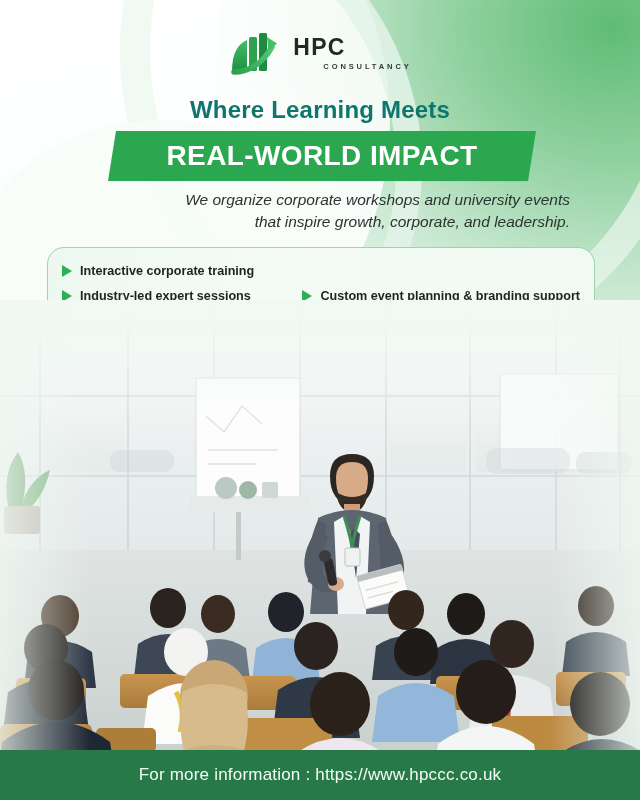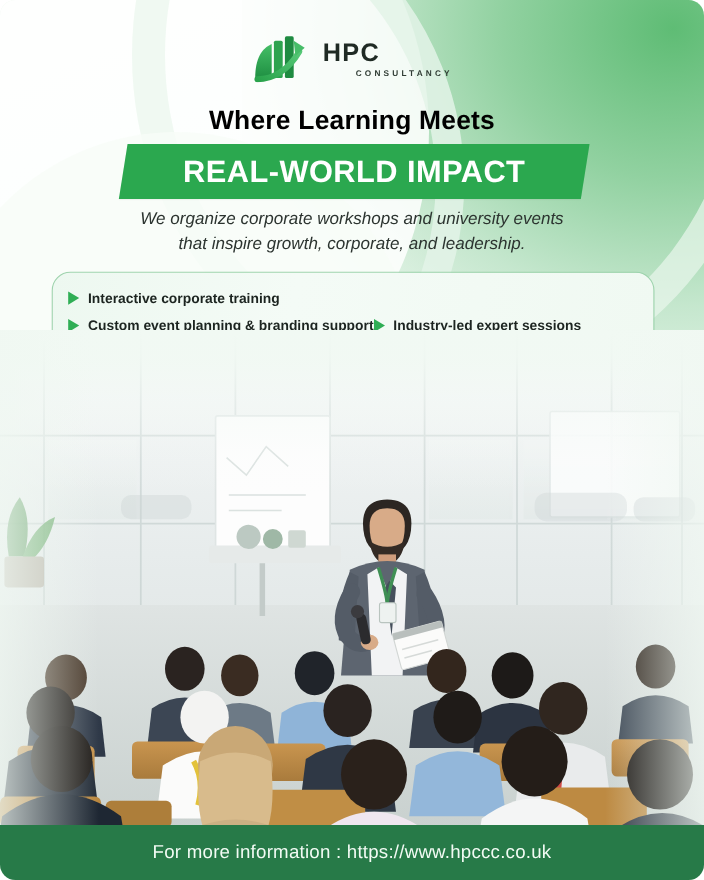--- a/index.html
+++ b/index.html
@@ -5,21 +5,20 @@
   html,body{margin:0;padding:0;}
   body{
     width:640px;height:800px;
     font-family:"Liberation Sans",sans-serif;
     background:#ffffff;
     overflow:hidden;
   }
   .poster{
     position:relative;width:640px;height:800px;overflow:hidden;
     background:#f2faf3;
-    border-radius:14px;
   }
 
   
   .bg-base{position:absolute;inset:0;background:linear-gradient(160deg,#f4fbf5 0%,#eef8f0 45%,#e9f6ec 100%);}
   .bg-grad-tr{
     position:absolute;top:-60px;right:-140px;width:560px;height:430px;
     background:radial-gradient(ellipse at 70% 20%, #57b96e 0%, #8ccf9c 28%, #c3e6cc 52%, rgba(236,248,239,0) 76%);
     opacity:.95;
   }
   .swirl{position:absolute;border-radius:50%;}
@@ -31,35 +30,35 @@
   
   .logo{position:absolute;top:31px;left:0;right:0;display:flex;justify-content:center;align-items:center;gap:9px;}
   .logo-mark{width:56px;height:44px;display:block;}
   .logo-text{display:flex;flex-direction:column;justify-content:center;line-height:1;}
   .logo-name{font-size:23px;font-weight:700;color:#1f2a24;letter-spacing:1.2px;font-family:"Liberation Sans",sans-serif;}
   .logo-sub{font-size:7.5px;font-weight:700;color:#2f3b33;letter-spacing:2.9px;margin-top:4px;margin-left:30px;}
 
   
   .kicker{
     position:absolute;top:96px;left:0;right:0;text-align:center;
-    font-size:24px;font-weight:600;color:#000000;letter-spacing:.2px;
+    font-size:24px;font-weight:600;color:#0f766e;letter-spacing:.2px;
   }
   .banner{
     position:absolute;top:131px;left:112px;width:420px;height:50px;
     background:#2ba84f;transform:skewX(-9deg);
     box-shadow:0 1px 0 rgba(0,0,0,.04);
   }
   .banner-inner{
     position:absolute;top:131px;left:112px;width:420px;height:50px;
     display:flex;align-items:center;justify-content:center;
     font-size:28px;font-weight:800;color:#ffffff;letter-spacing:.4px;
     white-space:nowrap;
   }
   .subtitle{
-    position:absolute;top:189px;left:70px;width:500px;text-align:center;
+    position:absolute;top:189px;left:70px;width:500px;text-align:right;
     font-size:15.5px;font-style:italic;font-weight:500;color:#2c3430;line-height:1.45;
   }
 
   
   .features{
     position:absolute;top:247px;left:47px;width:548px;height:72px;
     border:1.4px solid #9ed3ad;border-radius:17px;
     background:linear-gradient(100deg,#edf8f0 0%,#f4fbf6 40%,#f0f9f2 100%);
     display:flex;flex-direction:column;justify-content:center;gap:11px;
     padding:0 14px;box-sizing:border-box;
@@ -139,27 +138,27 @@
   </div>
 
   <div class="features">
     <div class="frow">
       <div class="fcell left">
         <span class="arrow"></span>
         <span class="ftext">Interactive corporate training</span>
       </div>
     </div>
     <div class="frow">
+      <div class="fcell left">
+        <span class="arrow"></span>
+        <span class="ftext">Industry-led expert sessions</span>
+      </div>
       <div class="fcell">
         <span class="arrow"></span>
         <span class="ftext">Custom event planning &amp; branding support</span>
-      </div>
-      <div class="fcell left">
-        <span class="arrow"></span>
-        <span class="ftext">Industry-led expert sessions</span>
       </div>
     </div>
   </div>
 
   <div class="photo">
     <svg viewBox="0 0 640 452" preserveAspectRatio="none">
       <defs>
         <linearGradient id="hall" x1="0" y1="0" x2="0" y2="1">
           <stop offset="0" stop-color="#f6f8f8"></stop>
             <stop offset=".45" stop-color="#e7ecec"></stop>

